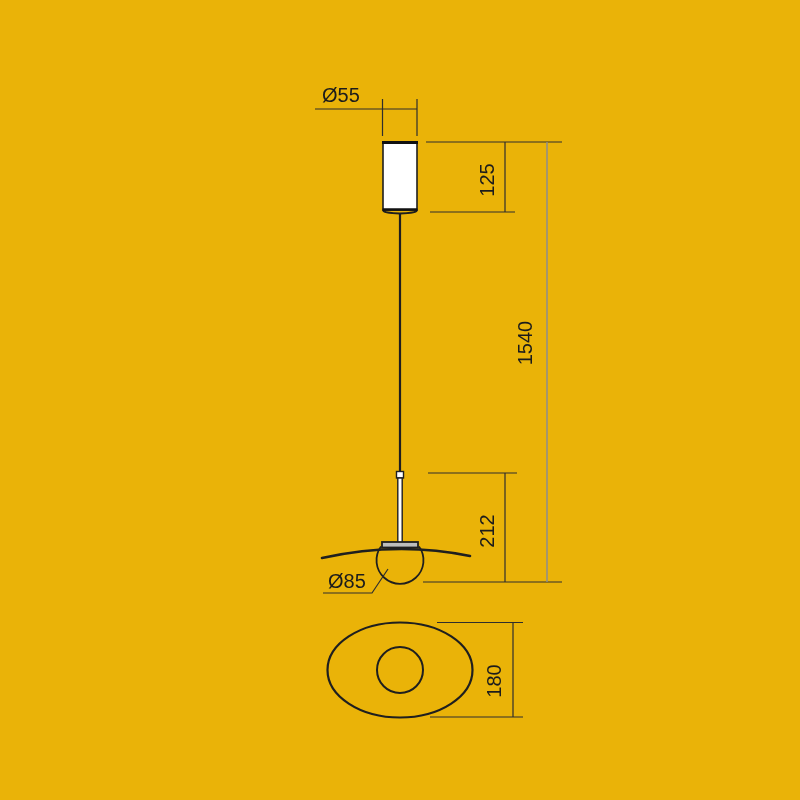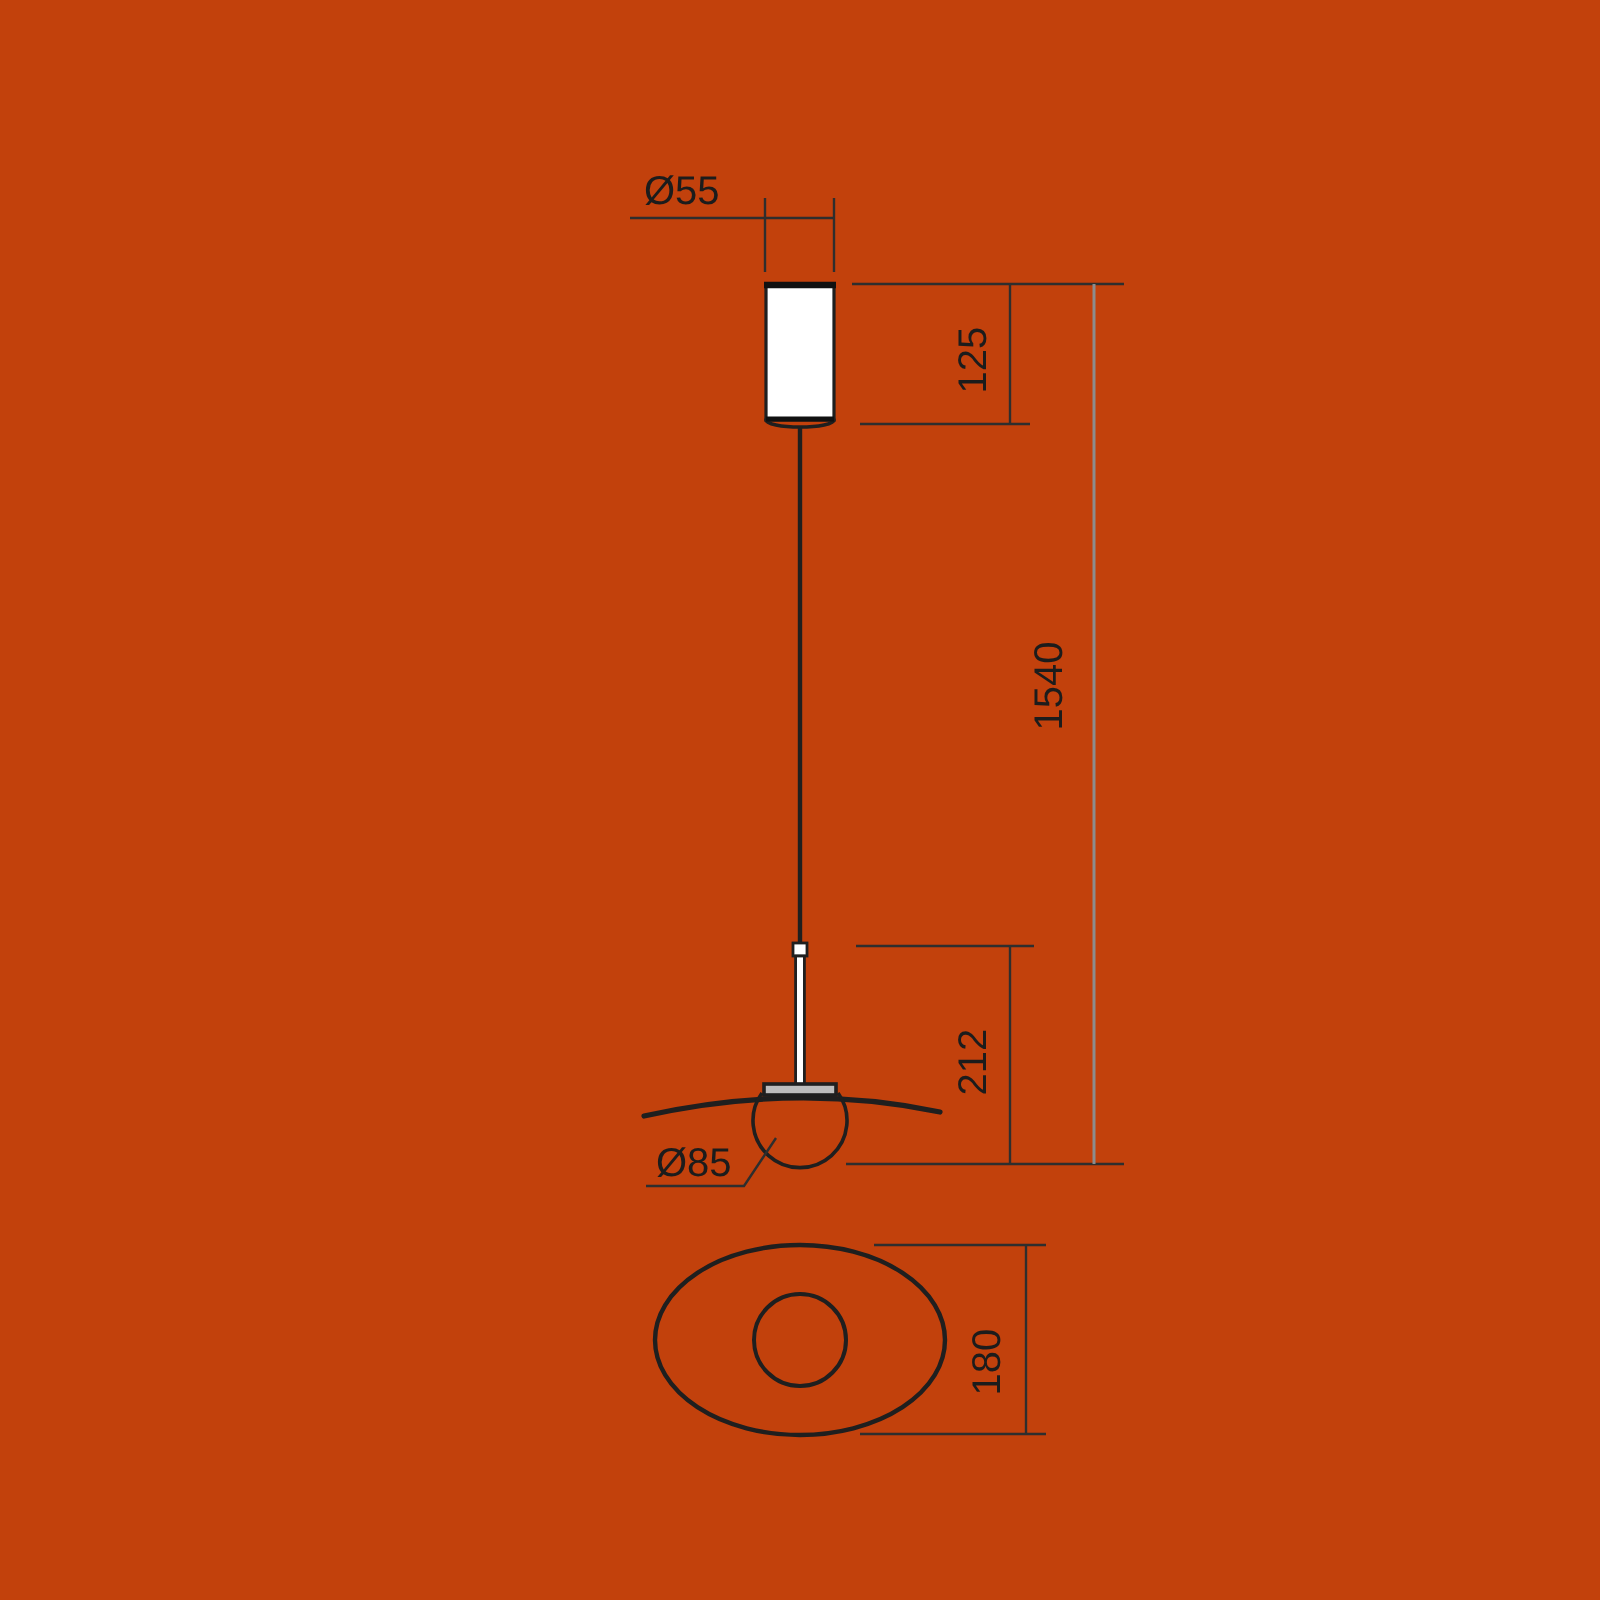--- a/index.html
+++ b/index.html
@@ -1,16 +1,16 @@
 <!DOCTYPE html>
 <html><head>
 <meta charset="utf-8">
 <style>
   html,body{margin:0;padding:0;background:#ffffff;}
-  .stage{position:relative;width:800px;height:800px;background:#c2410c;overflow:hidden;
+  .stage{position:relative;width:800px;height:800px;background:#eab308;overflow:hidden;
          font-family:"Liberation Sans", sans-serif;text-align:center;}
   svg{display:block;}
   .obj   {stroke:#1f1f1f;fill:none;}
   .obj-thick{stroke:#111111;fill:none;}
   .dim   {stroke:#2e2e2e;stroke-width:1.2;fill:none;}
   .dimlong{stroke:#8c8c8c;stroke-width:1.5;fill:none;}
   .dimtext{font-family:"Liberation Sans", sans-serif;font-size:20px;fill:#1c1c1c;
            letter-spacing:0px;}
 </style>
 </head>

